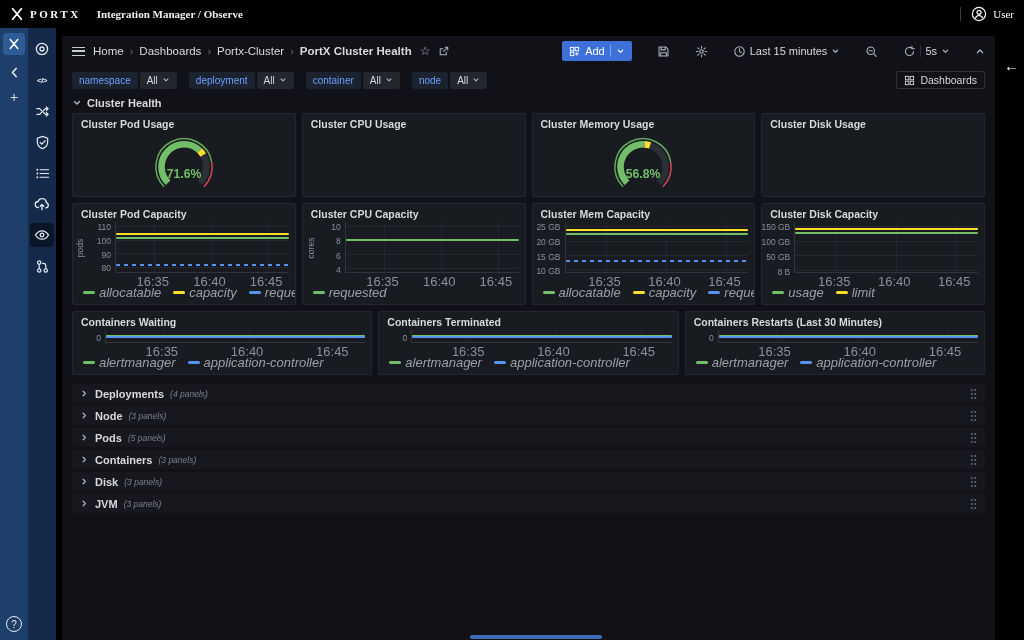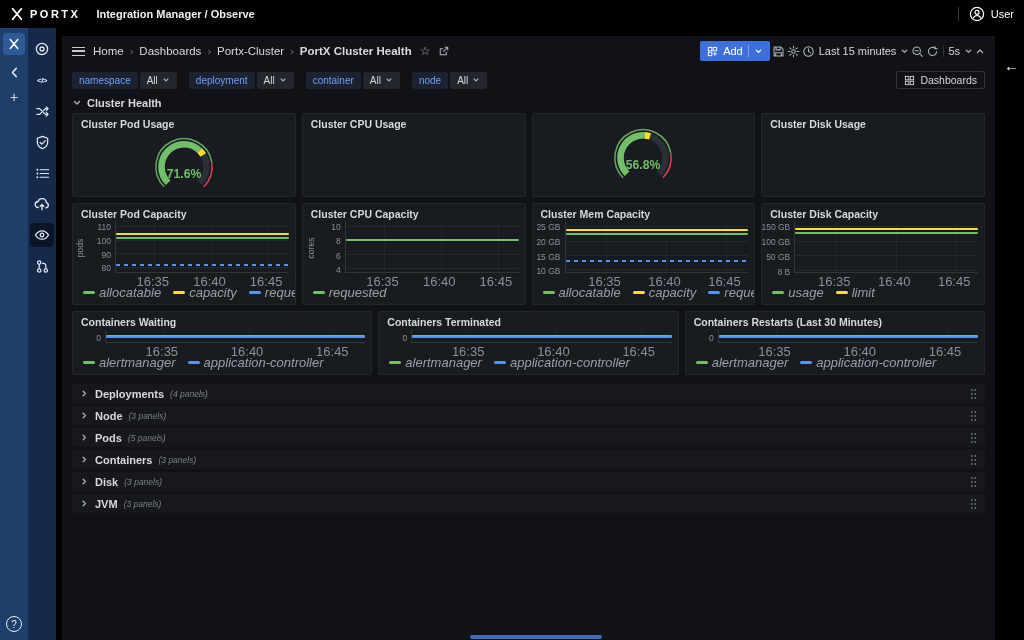--- a/index.html
+++ b/index.html
@@ -1,21 +1,21 @@
 <!DOCTYPE html>
 <html><head>
 <meta charset="utf-8">
 <style>
   * { margin:0; padding:0; box-sizing:border-box; }
   html,body { width:1024px; height:640px; overflow:hidden; background:#000;
     font-family:"Liberation Sans","DejaVu Sans",sans-serif; }
 
   
   .topbar { position:fixed; left:0; top:0; right:0; height:28px; background:#000;
-    display:flex; align-items:center; padding:0 10px; z-index:50; }
+    display:flex; align-items:center; padding:0 10px; z-index:50;font-family:Liberation Serif, serif; }
   .logo { display:flex; align-items:center; margin-right:6px; }
   .brand { color:#fff; font-size:11px; font-weight:bold; letter-spacing:2.5px; }
   .app-title { color:#f0f0f0; font-size:11px; font-weight:600; margin-left:16px; }
   .top-right { margin-left:auto; display:flex; align-items:center; gap:10px; }
   .vdiv { width:1px; height:14px; background:#3a3a3a; }
   .user-chip { display:flex; align-items:center; gap:6px; color:#fff; font-size:11px; cursor:pointer; }
 
   
   .rail1 { position:fixed; left:0; top:28px; bottom:0; width:28px; background:#1d3f6a;
     display:flex; flex-direction:column; align-items:center; padding-top:5px; gap:11px; z-index:40; }
@@ -43,21 +43,21 @@
   .gnav { height:30px; display:flex; align-items:center; padding:0 10px; gap:8px; }
   .burger-btn { cursor:pointer; display:flex; align-items:center; }
   .burger { width:13px; height:9px; border-top:1.5px solid #c7ccd1; border-bottom:1.5px solid #c7ccd1; position:relative; display:block; }
   .burger::before { content:''; position:absolute; left:0; right:0; top:50%; height:1.5px; margin-top:-0.75px; background:#c7ccd1; }
   .crumbs { display:flex; align-items:center; gap:6px; white-space:nowrap; }
   .crumb { font-size:11.5px; color:#d8d9da; cursor:pointer; }
   .crumb.current { font-weight:600; cursor:default; }
   .sep { color:#6e7277; font-size:11px; }
   .star { color:#aeb4bc; font-size:12px; cursor:pointer; }
   .ic-btn { color:#aeb4bc; display:flex; align-items:center; cursor:pointer; }
-  .gnav-right { margin-left:auto; display:flex; align-items:center; gap:2px; }
+  .gnav-right { margin-left:auto; display:flex; align-items:center; gap:25px; }
   .add-btn { background:#3d71d9; color:#fff; border-radius:2px; height:20px;
     display:flex; align-items:center; gap:5px; padding:0 7px; font-size:11px; font-weight:500; cursor:pointer; }
   .add-div { width:1px; height:12px; background:rgba(255,255,255,0.35); }
   .time-btn, .refresh-group { display:flex; align-items:center; gap:4px; color:#d8d9da; font-size:11px; cursor:pointer; }
   .vdiv2 { width:1px; height:12px; background:#2e3136; }
 
   .filter-row { display:flex; align-items:center; gap:12px; padding:5px 10px 6px; }
   .filter { display:flex; align-items:center; gap:2px; }
   .f-label { background:#1b2230; color:#6e9fff; font-size:10px; padding:3px 7px; border-radius:2px; cursor:pointer; }
   .f-value { background:#23262d; color:#d8d9da; font-size:10px; padding:3px 7px; border-radius:2px;
@@ -399,20 +399,21 @@
               <path d="M 43.03 51.97 A 24 24 0 0 1 76.77 17.83" fill="none" stroke="#73bf69" stroke-width="7"></path>
               <path d="M 76.77 17.83 A 24 24 0 0 1 80.42 22.40" fill="none" stroke="#fade2a" stroke-width="7"></path>
               <text x="60" y="47" text-anchor="middle" class="gauge-value">71.6%</text>
             </svg>
           </div>
       </div>
       <div class="panel">
         <div class="panel-title">Cluster CPU Usage</div>
       </div>
       <div class="panel">
+        <div class="panel-title">Cluster Memory Usage</div>
         <div class="gauge-host">
             <svg viewBox="0 0 120 64" class="gauge-svg">
               <path d="M 38.79 56.21 A 30 30 0 1 1 89.63 30.31" fill="none" stroke="#73bf69" stroke-width="1.6" opacity="0.85"></path>
               <path d="M 89.63 30.31 A 30 30 0 0 1 81.21 56.21" fill="none" stroke="#f2495c" stroke-width="1.6" opacity="0.9"></path>
               <path d="M 43.03 51.97 A 24 24 0 1 1 76.97 51.97" fill="none" stroke="#2b2f36" stroke-width="7"></path>
               <path d="M 43.03 51.97 A 24 24 0 0 1 61.82 11.07" fill="none" stroke="#73bf69" stroke-width="7"></path>
               <path d="M 61.82 11.07 A 24 24 0 0 1 67.56 12.22" fill="none" stroke="#fade2a" stroke-width="7"></path>
               <text x="60" y="47" text-anchor="middle" class="gauge-value">56.8%</text>
             </svg>
           </div>

